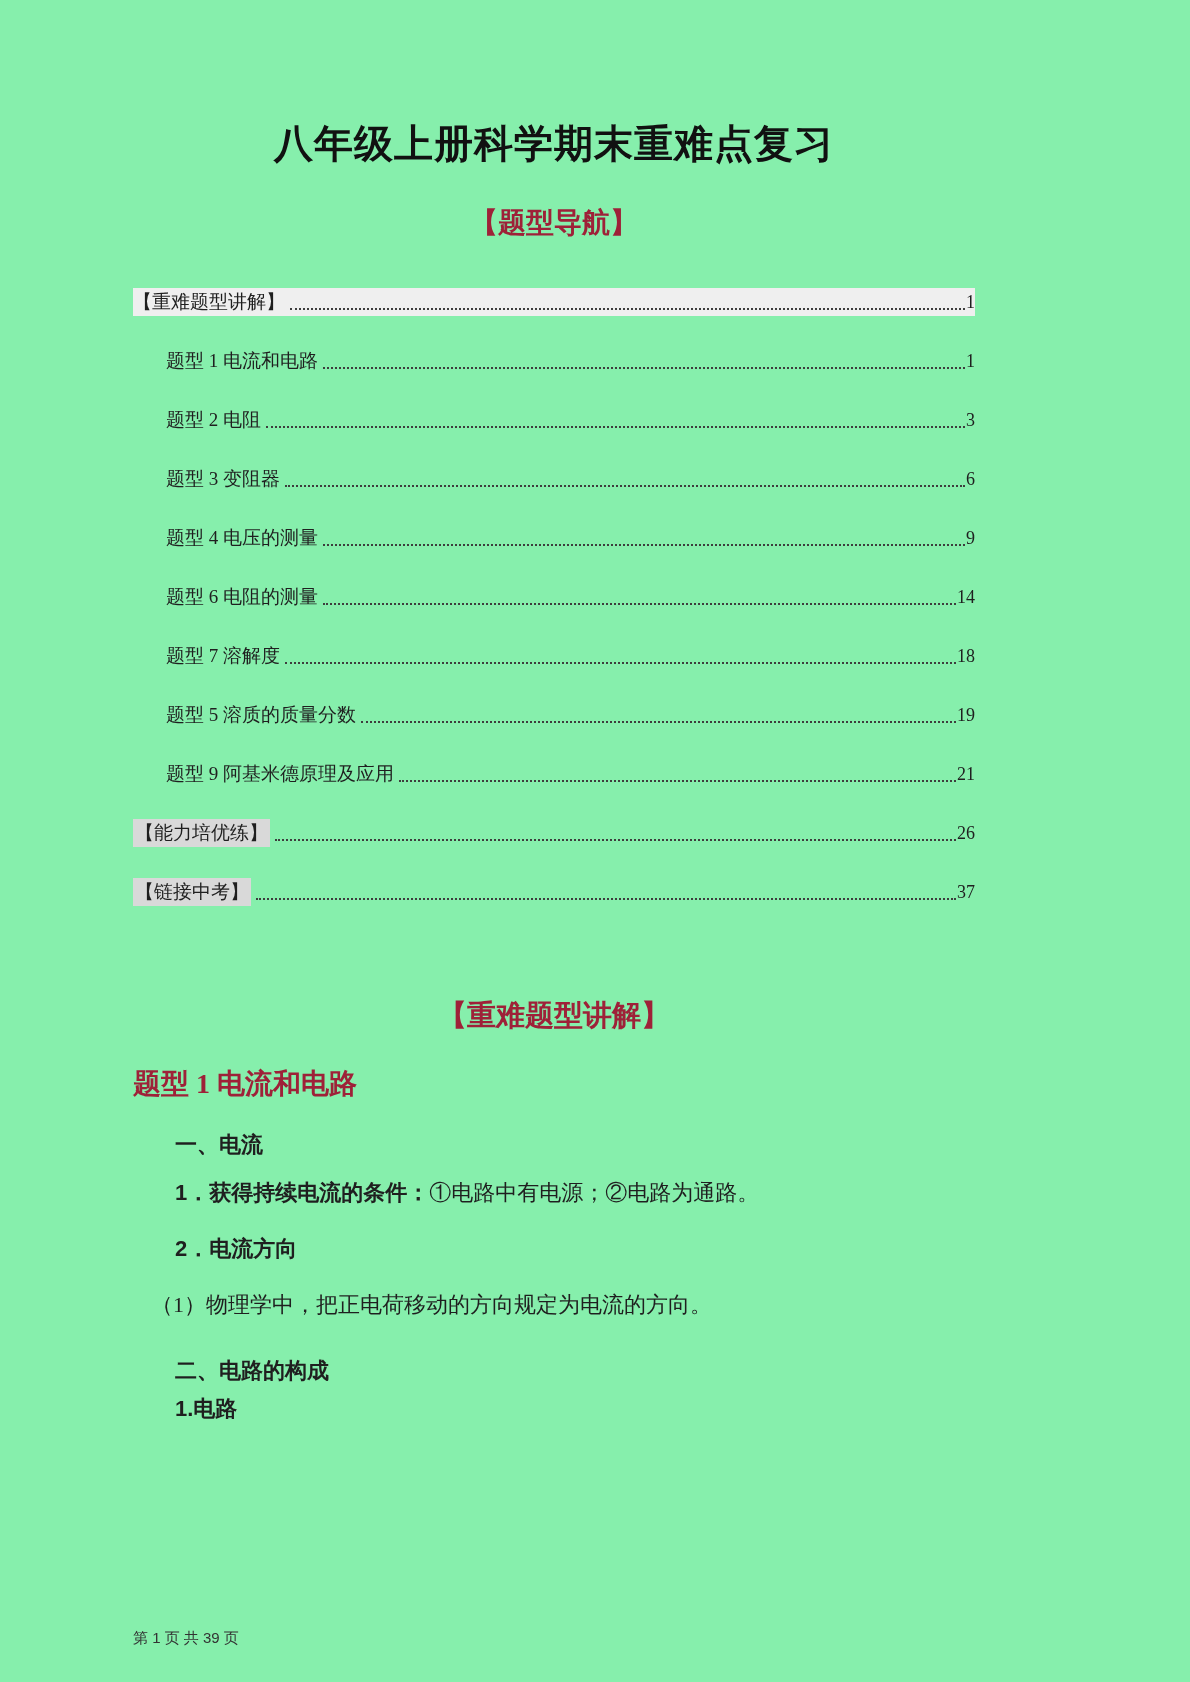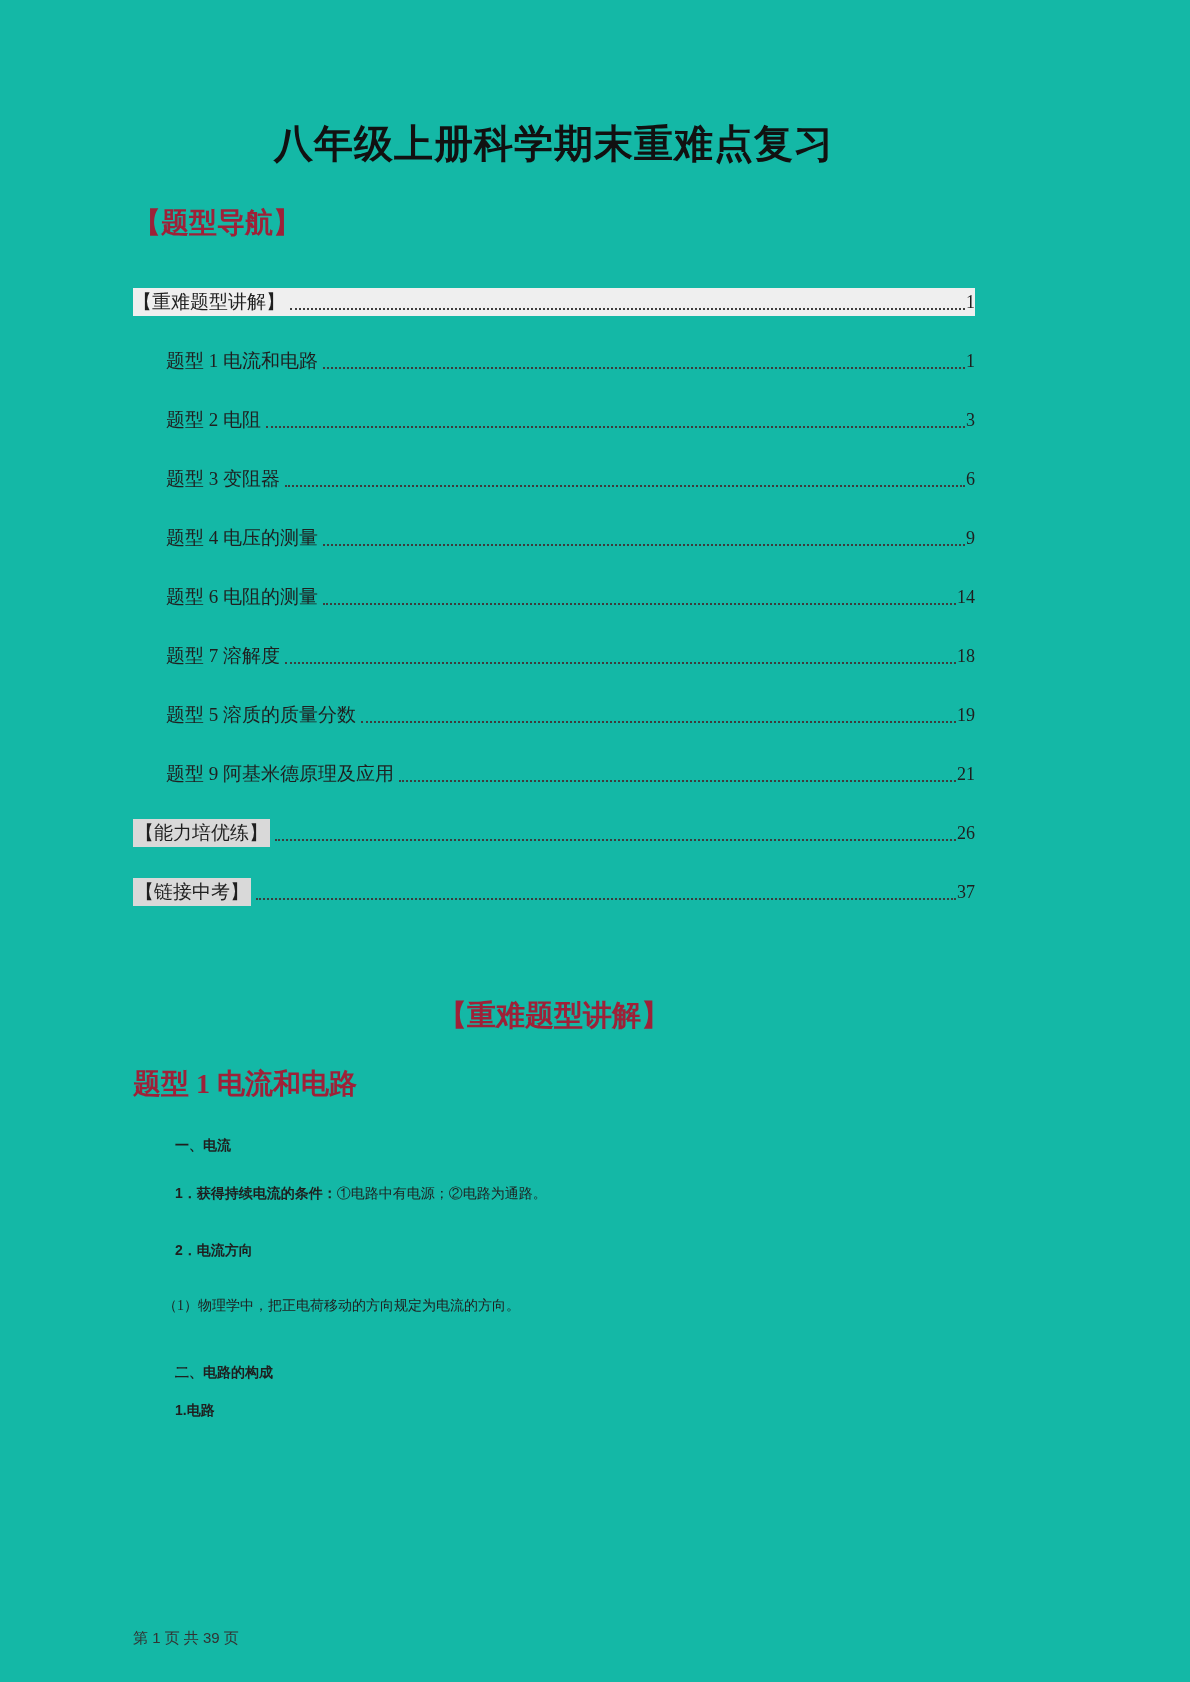--- a/index.html
+++ b/index.html
@@ -1,37 +1,37 @@
 <!DOCTYPE html>
 <html><head>
 <meta charset="utf-8">
 <style>
   html,body { margin:0; padding:0; background:#ffffff; }
   .page {
     position: relative;
     width: 1190px;
     height: 1682px;
     margin: 0 auto;
-    background: #14b8a6;
+    background: #86efac;
     font-family: "Liberation Serif", "DejaVu Serif", serif;
     color: #1f1f1f;
     box-sizing: border-box;
     padding: 118px 215px 0 133px;
     overflow: hidden;
   }
   .doc-title {
     text-align: center;
     font-size: 39px;
     font-weight: bold;
     line-height: 52px;
     letter-spacing: 1px;
     color: #111111;
   }
   .toc-heading {
-    text-align: left;
+    text-align: center;
     font-size: 28px;
     font-weight: bold;
     color: #9e2138;
     margin-top: 34px;
     line-height: 38px;
   }
   .toc { margin-top: 46px; }
   .toc-row { height: 59px; }
   .toc-line {
     display: flex;
@@ -65,24 +65,24 @@
     font-size: 28px;
     font-weight: bold;
     color: #9e2138;
     margin-top: 30px;
     line-height: 38px;
   }
   .b-sans {
     font-family: "Liberation Sans", "DejaVu Sans", sans-serif;
     font-weight: bold;
   }
-  .body-line { font-size: 14px; line-height: 28px; }
+  .body-line { font-size: 22px; line-height: 28px; }
   .sub-head   { margin-top: 28px; margin-left: 42px; }
   .point-line { margin-top: 20px; margin-left: 42px; }
-  .plain-para { margin-top: 28px; margin-left: 30px; }
+  .plain-para { margin-top: 28px; margin-left: 18px; }
   .sub-head2  { margin-top: 38px; margin-left: 42px; }
   .point3     { margin-top: 10px; margin-left: 42px; }
   .page-footer {
     position: absolute;
     left: 133px;
     bottom: 34px;
     font-size: 15px;
     font-family: "Liberation Sans", "DejaVu Sans", sans-serif;
     color: #333333;
     text-align: center;

